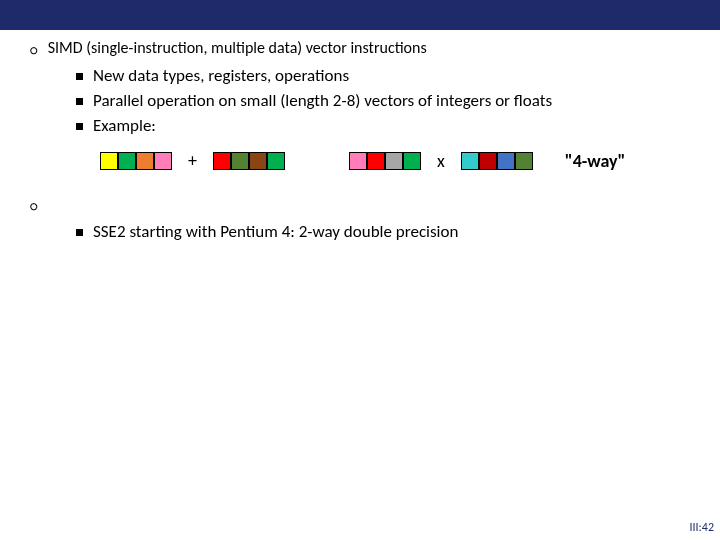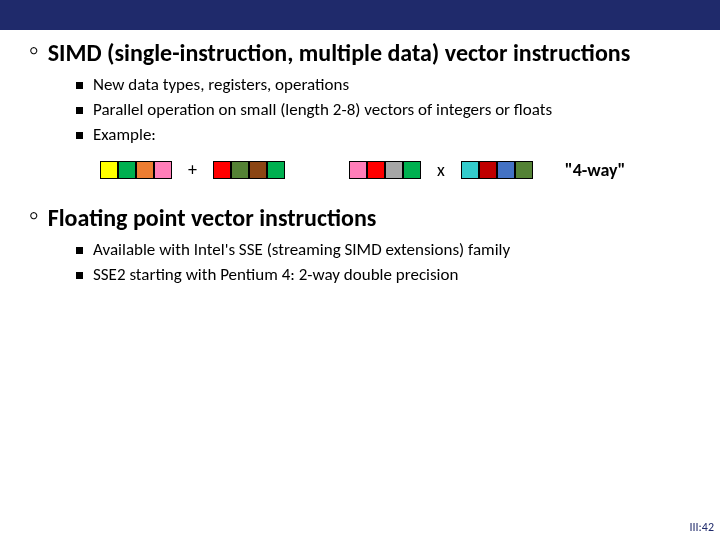--- a/index.html
+++ b/index.html
@@ -30,22 +30,22 @@
     align-items: flex-start;
     margin-bottom: 6px;
   }
   .l1 .bullet {
     font-size: 14px;
     margin-right: 10px;
     margin-top: 4px;
     flex-shrink: 0;
   }
   .l1 .text {
-    font-size: 24px;
-    font-weight: bold;
+    font-size: 16px;
+    font-weight: normal;
     line-height: 1.25;
   }
   .l2-group {
     margin-left: 46px;
     margin-bottom: 12px;
   }
   .l2 {
     display: flex;
     align-items: flex-start;
     margin-bottom: 2px;
@@ -162,27 +162,22 @@
       <div class="cell c-cyan"></div>
       <div class="cell c-dred"></div>
       <div class="cell c-blue"></div>
       <div class="cell c-dgreen"></div>
     </div>
     <span class="fourway">"4-way"</span>
   </div>
 
   <div class="l1">
     <span class="bullet">○</span>
-    <span class="text">Floating point vector instructions</span>
   </div>
   <div class="l2-group">
-    <div class="l2">
-      <span class="sq"></span>
-      <span class="text">Available with Intel's SSE (streaming SIMD extensions) family</span>
-    </div>
     <div class="l2">
       <span class="sq"></span>
       <span class="text">SSE2 starting with Pentium 4: 2-way double precision</span>
     </div>
   </div>
 
 </div>
 
 <div class="footer">III:42</div>
 

